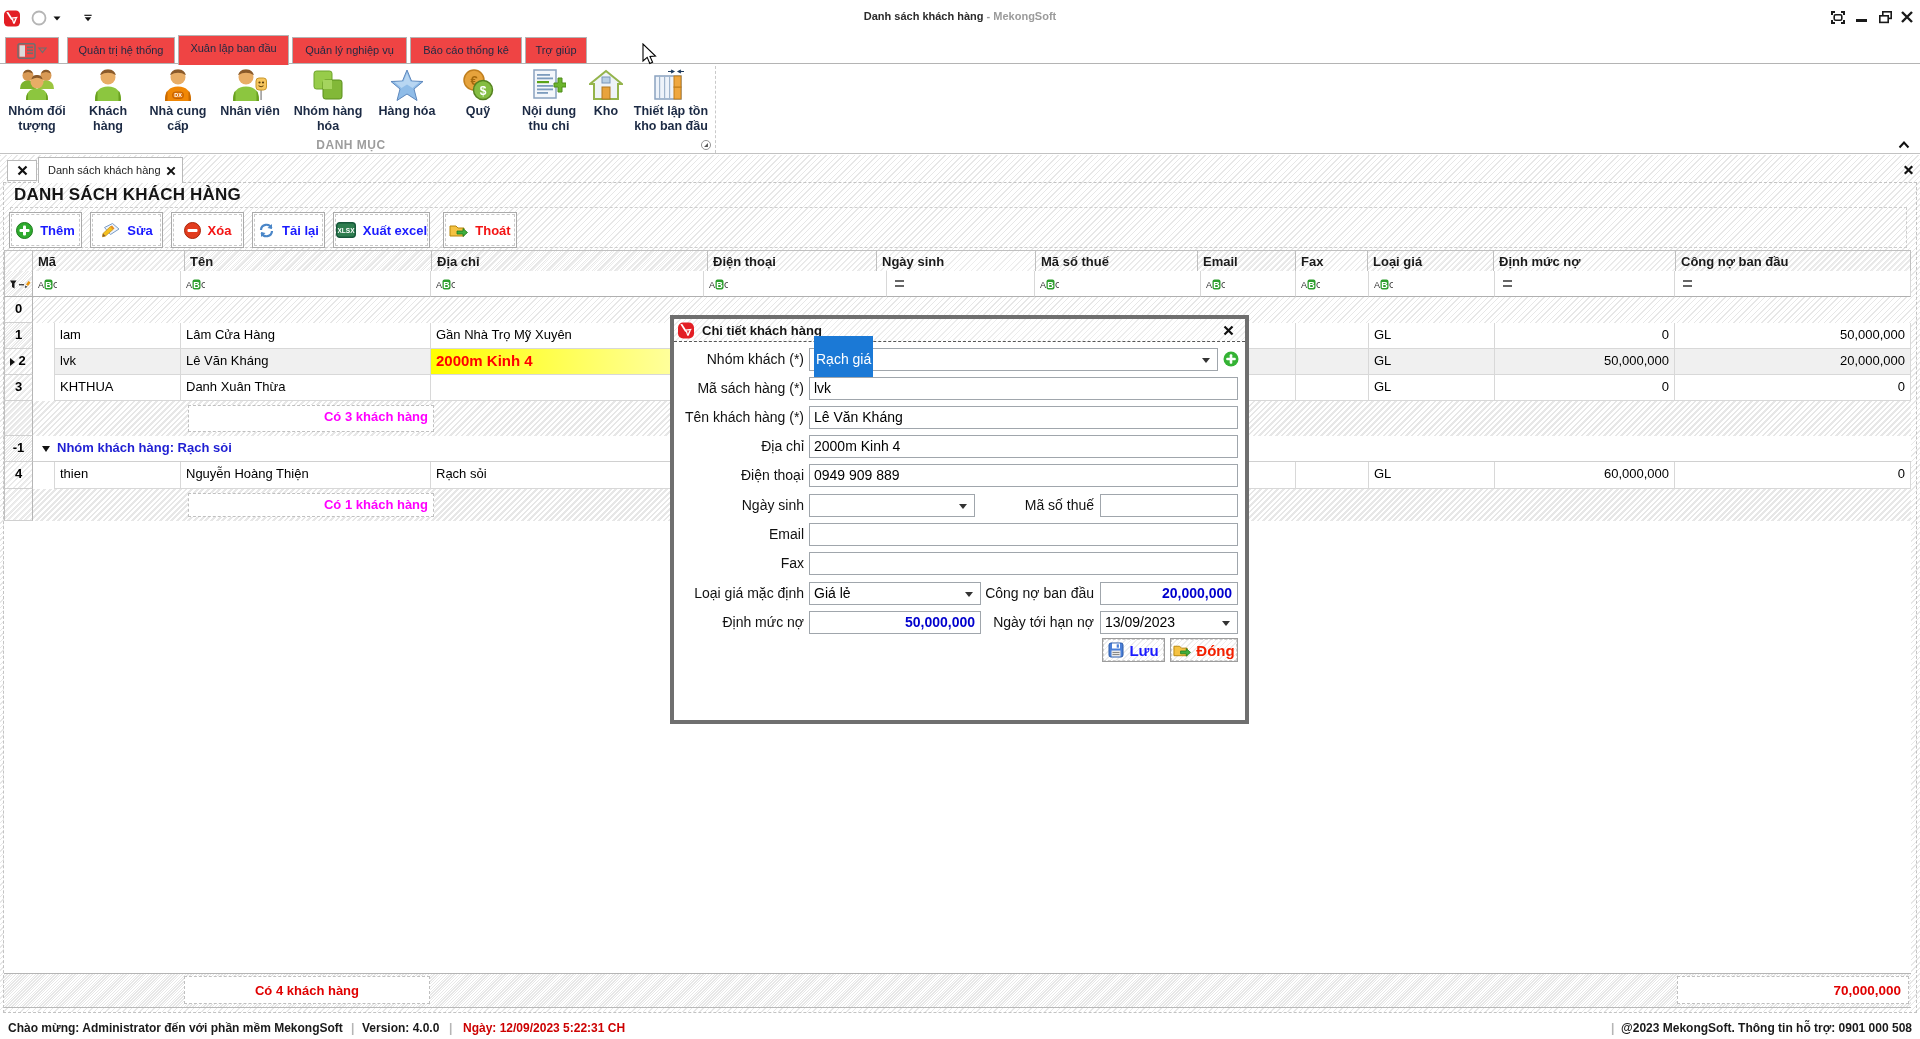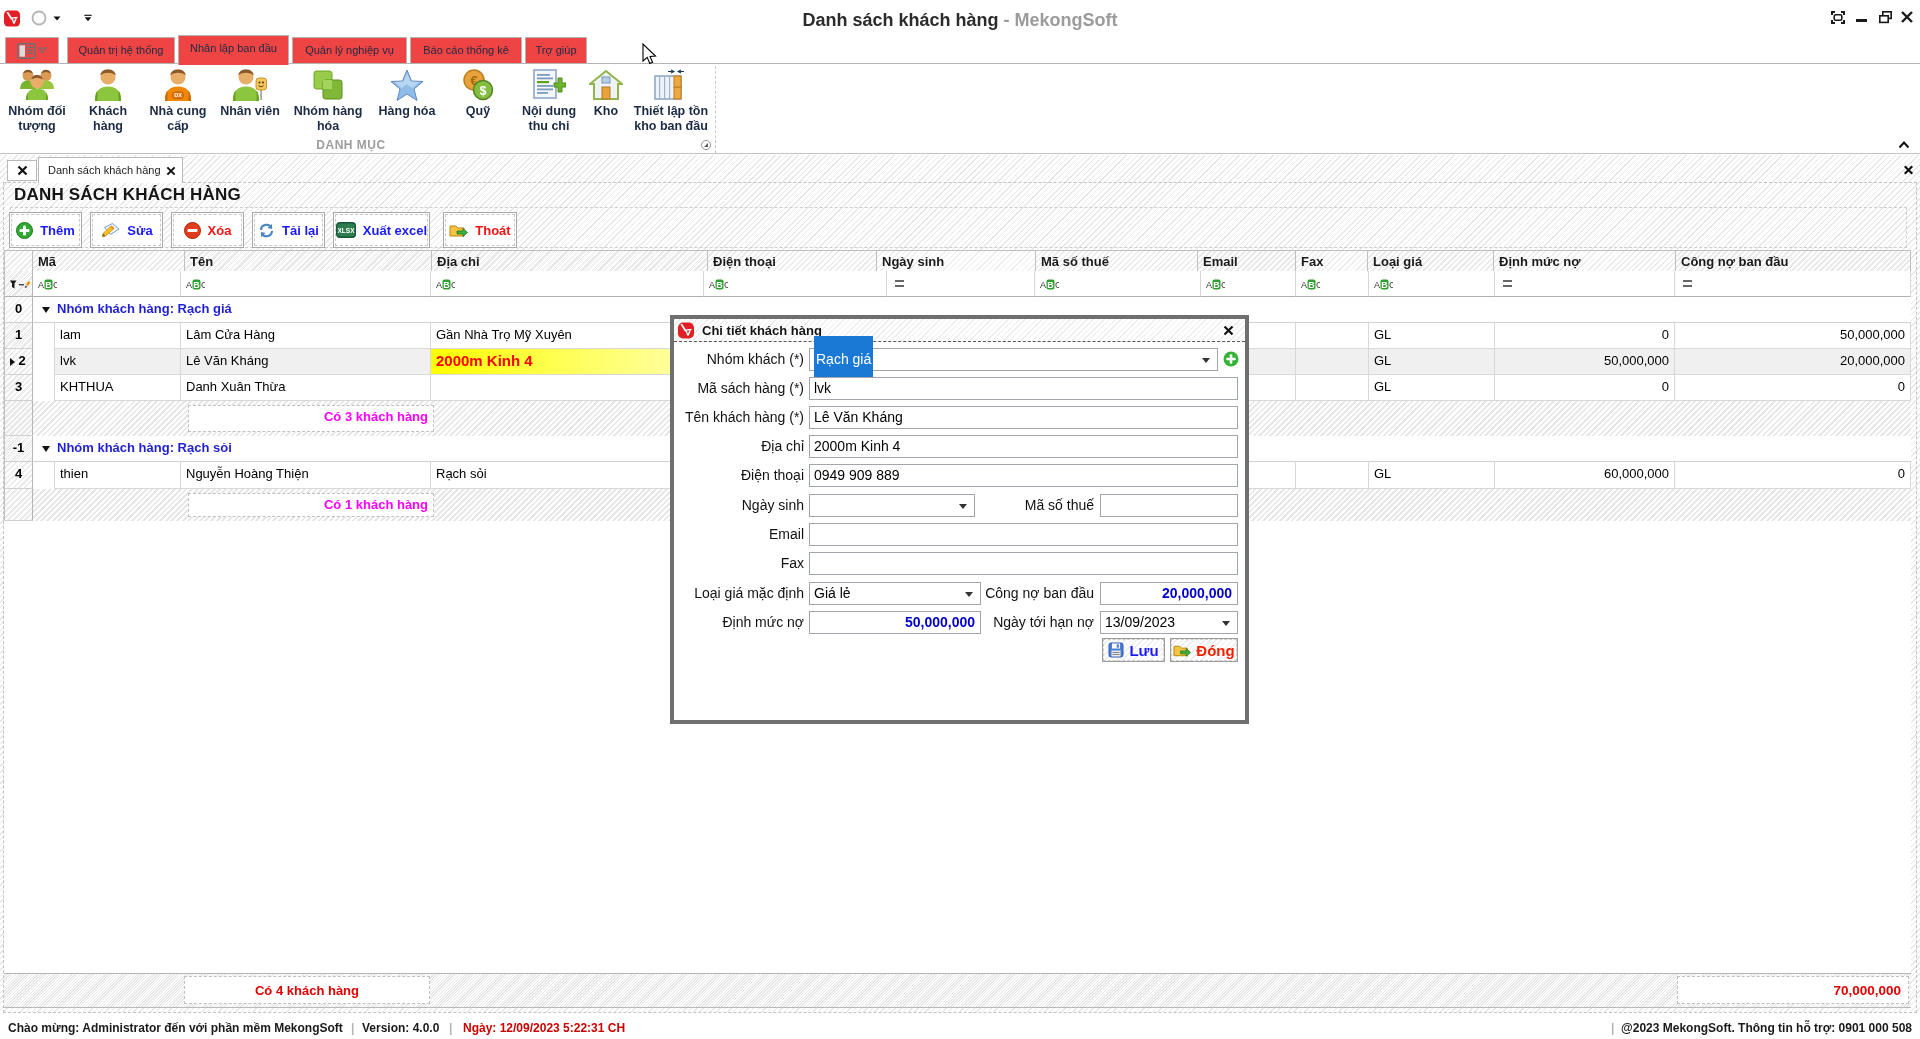--- a/index.html
+++ b/index.html
@@ -5,21 +5,21 @@
 * { margin:0; padding:0; box-sizing:border-box; }
 html,body { width:1920px; height:1039px; overflow:hidden; background:#fff;
   font-family:"Liberation Sans", sans-serif; }
 #app { position:absolute; left:0; top:0; width:1920px; height:1039px; background:#fff; }
 .abs { position:absolute; }
 .hatch { background-image:repeating-linear-gradient(135deg, #e7e7e7 0 1px, rgba(0,0,0,0) 1px 4px); }
 .hatch2 { background-image:repeating-linear-gradient(135deg, #ededed 0 1px, rgba(0,0,0,0) 1px 4px); }
 
 
 #titlebar { left:0; top:0; width:1920px; height:35px; background:#fff; }
-#apptitle { left:0; top:10px; width:1920px; text-align:center; font-size:18px; font-weight:bold; color:#2b2b2b; }
+#apptitle { left:0; top:10px; width:1920px; text-align:center; font-size:11px; font-weight:bold; color:#2b2b2b; }
 #apptitle .gray { color:#9b9b9b; }
 
 
 .rtab { top:37px; height:27px; border:1px solid #b4b4b4; background:#ef4444; color:#1c2a44;
   font-size:11px; text-align:center; line-height:25px; }
 .rtab.active { top:35px; height:30px; border-bottom:none; z-index:3; }
 #ribbonline { left:0; top:63px; width:1920px; height:1px; background:#b4b4b4; }
 #ribbonbody { left:0; top:64px; width:1920px; height:90px; background:#fff; border-bottom:1px solid #c2c2c2; }
 
 .ricon { text-align:center; color:#1c2a44; font-size:12.5px; font-weight:bold; line-height:14.5px; }
@@ -111,21 +111,21 @@
   <svg style="margin-top:5px" width="30" height="16" viewBox="0 0 30 16">
     <rect x="1" y="0.8" width="17" height="14.4" rx="2" fill="none" stroke="#6f6f6f" stroke-width="1.5"></rect>
     <rect x="2.5" y="2.3" width="5.5" height="11.4" fill="#dcdcdc"></rect>
     <rect x="10" y="3.5" width="6" height="1.6" fill="#6f6f6f"></rect>
     <rect x="10" y="6.5" width="6" height="1.6" fill="#6f6f6f"></rect>
     <rect x="10" y="9.5" width="6" height="1.6" fill="#6f6f6f"></rect>
     <path d="M22 5 L29 5 L25.5 9.5 Z" fill="none" stroke="#6f6f6f" stroke-width="1.2"></path>
   </svg>
 </div>
 <div class="abs rtab" style="left:67px;width:108px;">Quản trị hệ thống</div>
-<div class="abs rtab active" style="left:178px;width:111px;">Nhân lập ban đầu</div>
+<div class="abs rtab active" style="left:178px;width:111px;">Xuân lập ban đầu</div>
 <div class="abs rtab" style="left:292px;width:115px;">Quản lý nghiệp vụ</div>
 <div class="abs rtab" style="left:410px;width:112px;">Báo cáo thống kê</div>
 <div class="abs rtab" style="left:525px;width:62px;">Trợ giúp</div>
 <div class="abs" id="ribbonline"></div>
 <div class="abs" id="ribbonbody"></div>
 
 <div class="abs ricon" style="left:2px;top:69px;width:70px">
   <svg width="38" height="32" viewBox="0 0 38 32">
     <circle cx="10" cy="6.5" r="5.5" fill="#d99a55"></circle>
         <path d="M5.2 4.5 Q6.5 0.5 10 0.8 Q13.5 0.5 14.8 4.5 Q12 3 10 3 Q8 3 5.2 4.5Z" fill="#8a5a2a"></path>
@@ -406,24 +406,20 @@
         </svg>
       </div>
   <div class="cell flt" style="left:1491px;width:180px;">
         <span class="eq"></span>
       </div>
   <div class="cell flt" style="left:1671px;width:236px;">
         <span class="eq"></span>
       </div>
 
   <div class="cell ind" style="top:47px;">0</div>
-  <div class="cell grp" style="top:47px;">
-        <span class="garr"></span>
-        <span class="gtxt">Nhóm khách hàng: Rạch giá</span>
-      </div>
 
   <div class="cell ind" style="top:73px;">1</div>
   <div class="cell indent" style="top:73px;"></div>
   <div class="cell gl" style="left:51px;top:73px;width:126px;">lam</div>
   <div class="cell gl" style="left:177px;top:73px;width:250px;">Lâm Cửa Hàng</div>
   <div class="cell gl" style="left:427px;top:73px;width:273px;">Gần Nhà Trọ Mỹ Xuyên</div>
   <div class="cell gl" style="left:700px;top:73px;width:183px;"></div>
   <div class="cell gl" style="left:883px;top:73px;width:148px;"></div>
   <div class="cell gl" style="left:1031px;top:73px;width:166px;"></div>
   <div class="cell gl" style="left:1197px;top:73px;width:95px;"></div>

